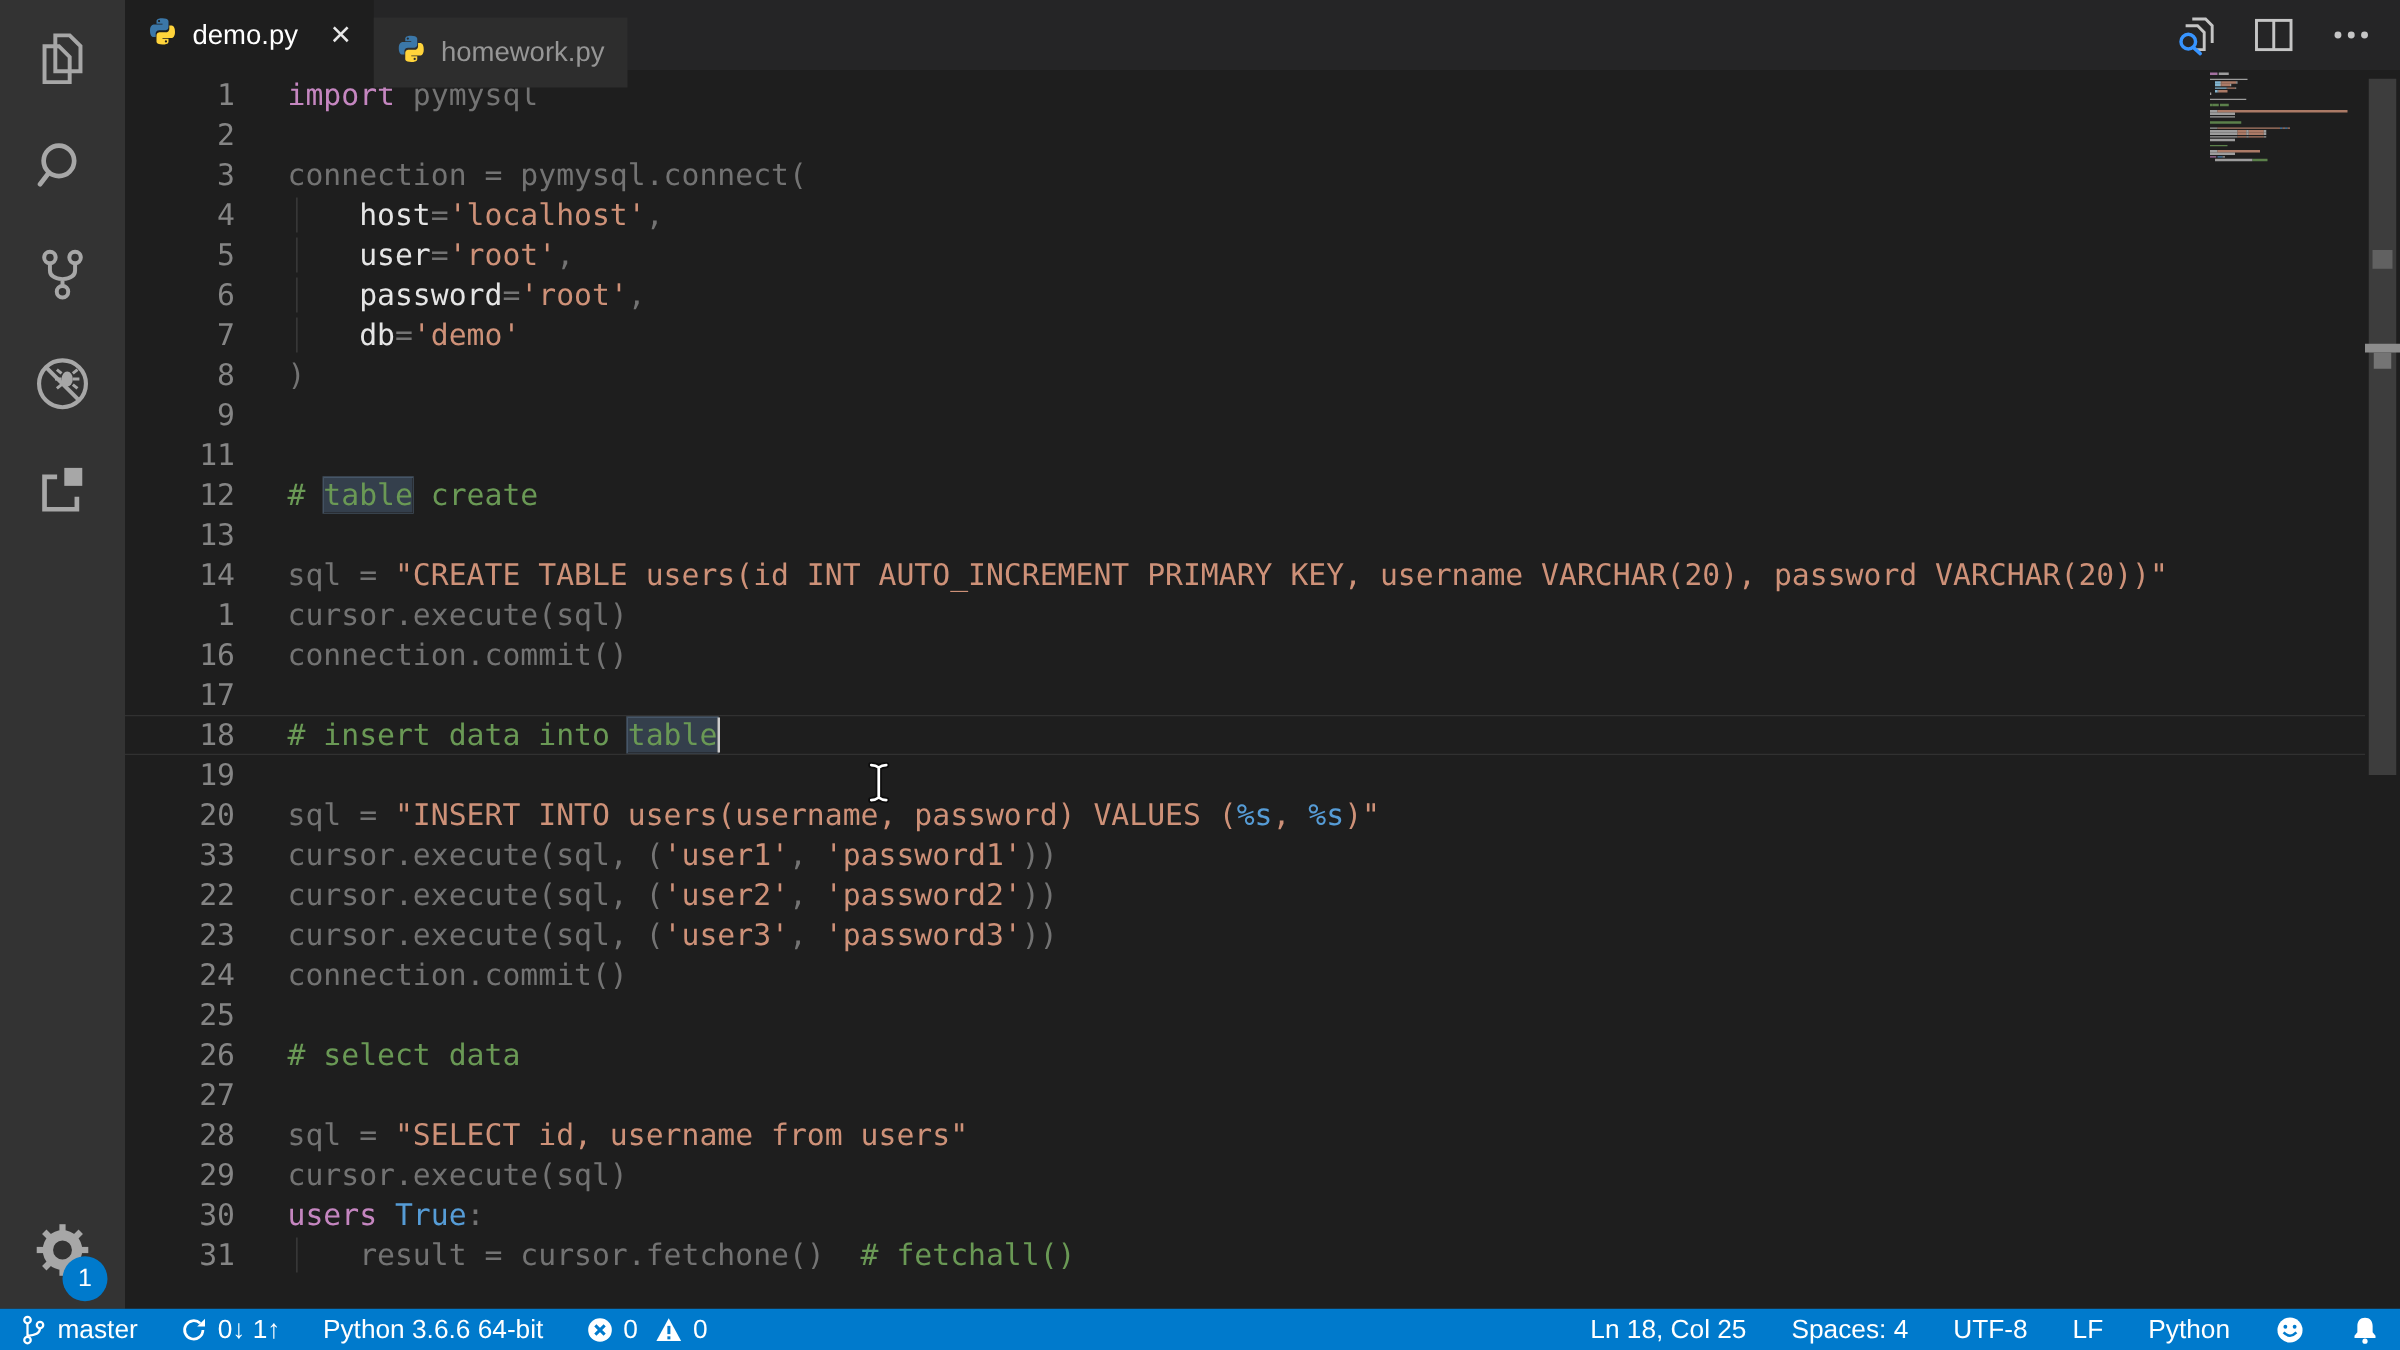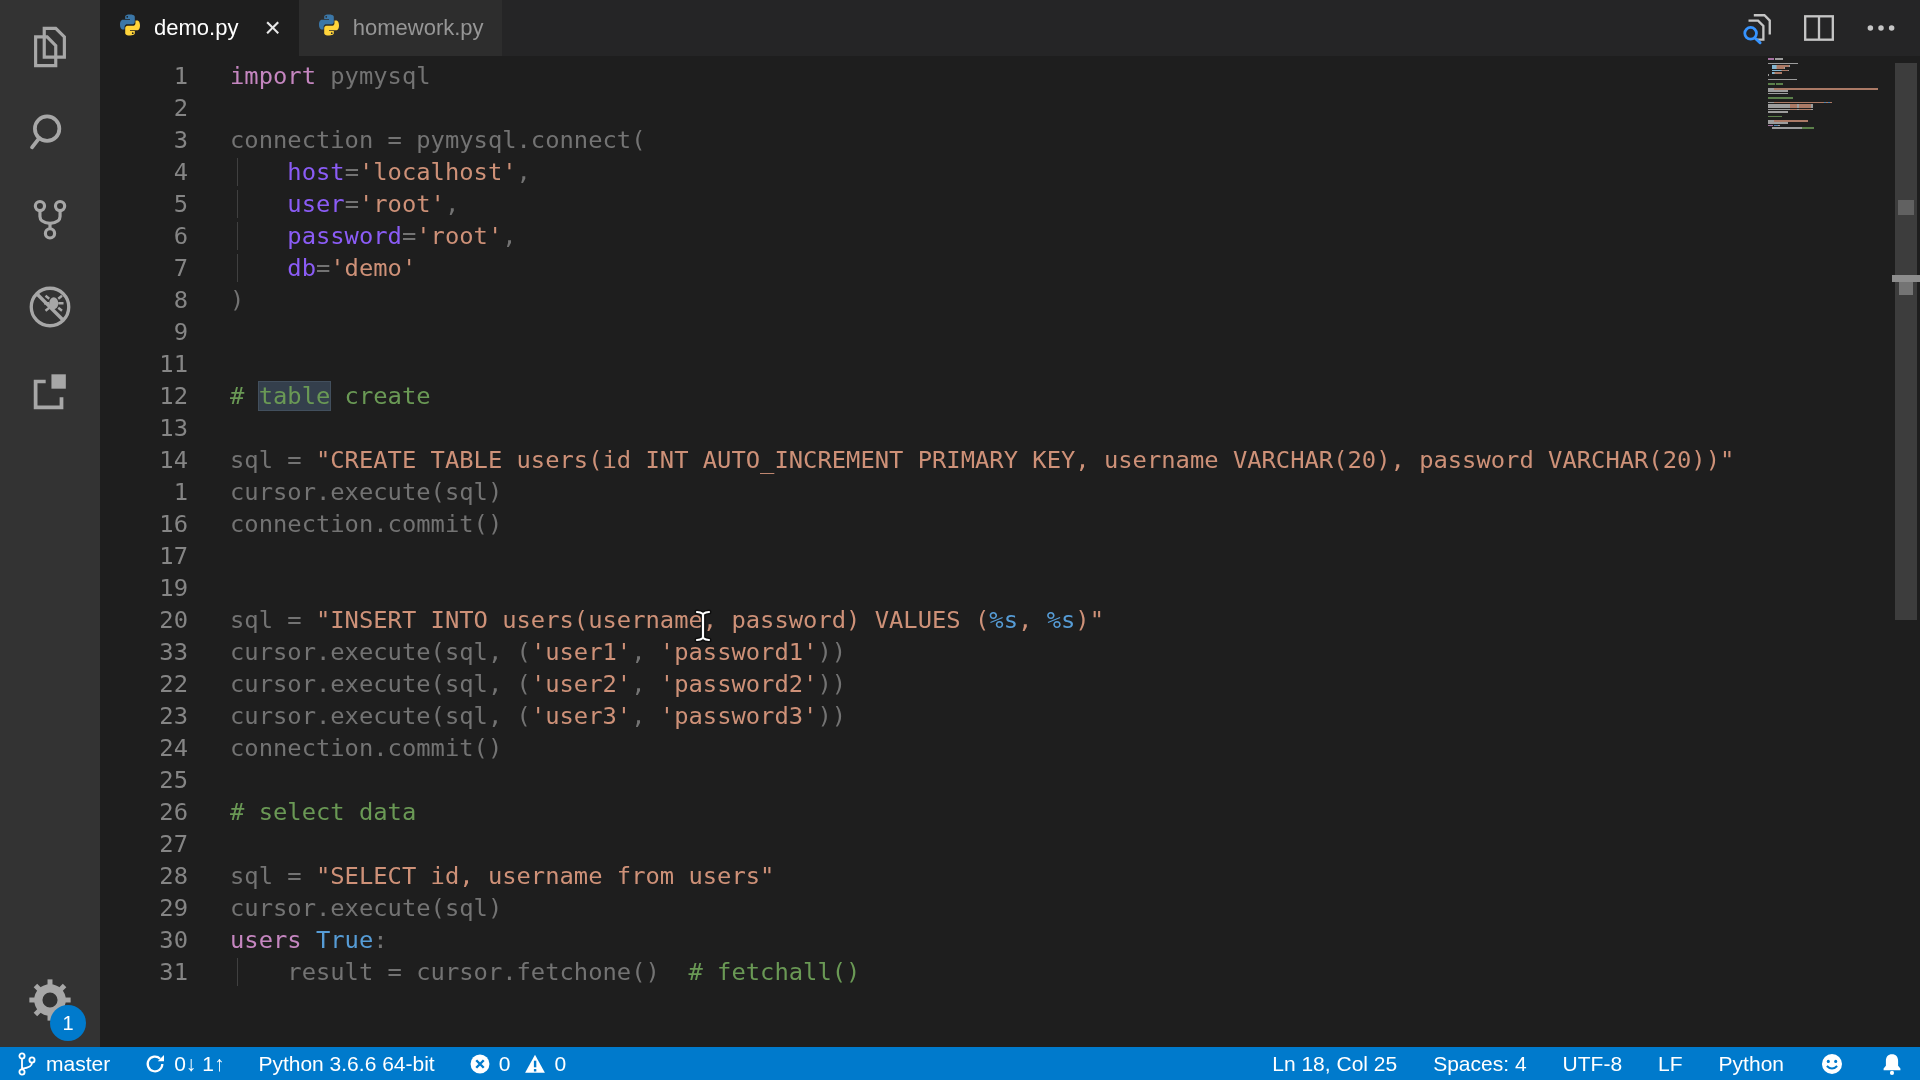--- a/index.html
+++ b/index.html
@@ -15,41 +15,41 @@
   .badge { position:absolute; right:14px; bottom:-6px; width:36px; height:36px;
            border-radius:50%; background:#007acc; color:#fff; font-size:20px;
            display:flex; align-items:center; justify-content:center; }
 
   
   #tab-bar { position:absolute; left:100px; top:0; right:0; height:56px;
              background:#252526; display:flex; z-index:4; }
   .tab { height:56px; display:flex; align-items:center; padding:0 18px;
          font-size:22px; cursor:pointer; }
   .tab.active { background:#1e1e1e; color:#ffffff; }
-  .tab.inactive { background:#2d2d2d; color:#969696; }
+  .tab.inactive { background:#2d2d2d; color:#969696;margin-top:14px; }
   .tab .pyicon { margin-right:12px; }
   .tab .close { margin-left:26px; font-size:28px; color:#e8e8e8; line-height:1; }
   #tab-actions { margin-left:auto; display:flex; align-items:center; gap:28px;
                  padding-right:22px; }
   .ta-btn { cursor:pointer; display:flex; align-items:center; }
 
   
   #editor { position:absolute; left:100px; top:56px; right:0; bottom:33px;
             background:#1e1e1e; overflow:hidden; }
   #code-lines { position:absolute; inset:0; padding-top:4px;
                 font-family:"DejaVu Sans Mono", monospace; font-size:23.8px; }
   .row { height:32px; line-height:32px; white-space:pre; position:relative; }
   .ln { display:inline-block; width:88px; text-align:right; color:#858585; }
   .code { margin-left:42px; position:relative; }
   .row.current::before, .row.current::after { content:''; position:absolute;
         left:0; right:28px; height:0; border-top:1px solid #313131; }
   .row.current::before { top:0; } .row.current::after { bottom:0; }
   .guide { position:absolute; left:137px; top:2px; bottom:2px; width:1px; background:#404040; }
   .c-kw{color:#c586c0} .c-str{color:#ce9178} .c-cm{color:#6a9955}
-  .c-var{color:#8b5cf6} .c-const{color:#569cd6} .c-fg{color:#737373}
+  .c-var{color:#e5e5e5} .c-const{color:#569cd6} .c-fg{color:#737373}
   .hl { background:rgba(89,118,152,.38); box-shadow:0 0 0 1px rgba(110,140,170,.45); }
   .caret { display:inline-block; width:2.5px; height:28px; background:#cccccc;
            vertical-align:-6px; }
 
   
   #minimap { position:absolute; top:2px; right:28px; width:126px; height:600px; cursor:pointer; }
   #minimap .mm-line { position:absolute; left:2px; height:1.8px; font-size:0; white-space:nowrap; }
   #minimap .mm-line span { display:inline-block; height:100%; opacity:.8; }
   #scrollbar { position:absolute; top:0; right:0; width:28px; bottom:0; }
   #sb-thumb { position:absolute; top:7px; left:3px; right:3px; height:557px;
@@ -181,20 +181,21 @@
       <div class="row"><span class="ln">7</span><div class="guide"></div><span class="code"><span class="c-fg">    </span><span class="c-var">db</span><span class="c-fg">=</span><span class="c-str">'demo'</span></span></div>
       <div class="row"><span class="ln">8</span><span class="code"><span class="c-fg">)</span></span></div>
       <div class="row"><span class="ln">9</span><span class="code"></span></div>
       <div class="row"><span class="ln">11</span><span class="code"></span></div>
       <div class="row"><span class="ln">12</span><span class="code"><span class="c-cm"># </span><span class="c-cm hl">table</span><span class="c-cm"> create</span></span></div>
       <div class="row"><span class="ln">13</span><span class="code"></span></div>
       <div class="row"><span class="ln">14</span><span class="code"><span class="c-fg">sql = </span><span class="c-str">"CREATE TABLE users(id INT AUTO_INCREMENT PRIMARY KEY, username VARCHAR(20), password VARCHAR(20))"</span></span></div>
       <div class="row"><span class="ln">1</span><span class="code"><span class="c-fg">cursor.execute(sql)</span></span></div>
       <div class="row"><span class="ln">16</span><span class="code"><span class="c-fg">connection.commit()</span></span></div>
       <div class="row"><span class="ln">17</span><span class="code"></span></div>
+      <div class="row current"><span class="ln">18</span><span class="code"><span class="c-cm"># insert data into </span><span class="c-cm hl">table</span><span class="caret"></span></span></div>
       <div class="row"><span class="ln">19</span><span class="code"></span></div>
       <div class="row"><span class="ln">20</span><span class="code"><span class="c-fg">sql = </span><span class="c-str">"INSERT INTO users(username, password) VALUES (</span><span class="c-const">%s</span><span class="c-str">, </span><span class="c-const">%s</span><span class="c-str">)"</span></span></div>
       <div class="row"><span class="ln">33</span><span class="code"><span class="c-fg">cursor.execute(sql, (</span><span class="c-str">'user1'</span><span class="c-fg">, </span><span class="c-str">'password1'</span><span class="c-fg">))</span></span></div>
       <div class="row"><span class="ln">22</span><span class="code"><span class="c-fg">cursor.execute(sql, (</span><span class="c-str">'user2'</span><span class="c-fg">, </span><span class="c-str">'password2'</span><span class="c-fg">))</span></span></div>
       <div class="row"><span class="ln">23</span><span class="code"><span class="c-fg">cursor.execute(sql, (</span><span class="c-str">'user3'</span><span class="c-fg">, </span><span class="c-str">'password3'</span><span class="c-fg">))</span></span></div>
       <div class="row"><span class="ln">24</span><span class="code"><span class="c-fg">connection.commit()</span></span></div>
       <div class="row"><span class="ln">25</span><span class="code"></span></div>
       <div class="row"><span class="ln">26</span><span class="code"><span class="c-cm"># select data</span></span></div>
       <div class="row"><span class="ln">27</span><span class="code"></span></div>
       <div class="row"><span class="ln">28</span><span class="code"><span class="c-fg">sql = </span><span class="c-str">"SELECT id, username from users"</span></span></div>

